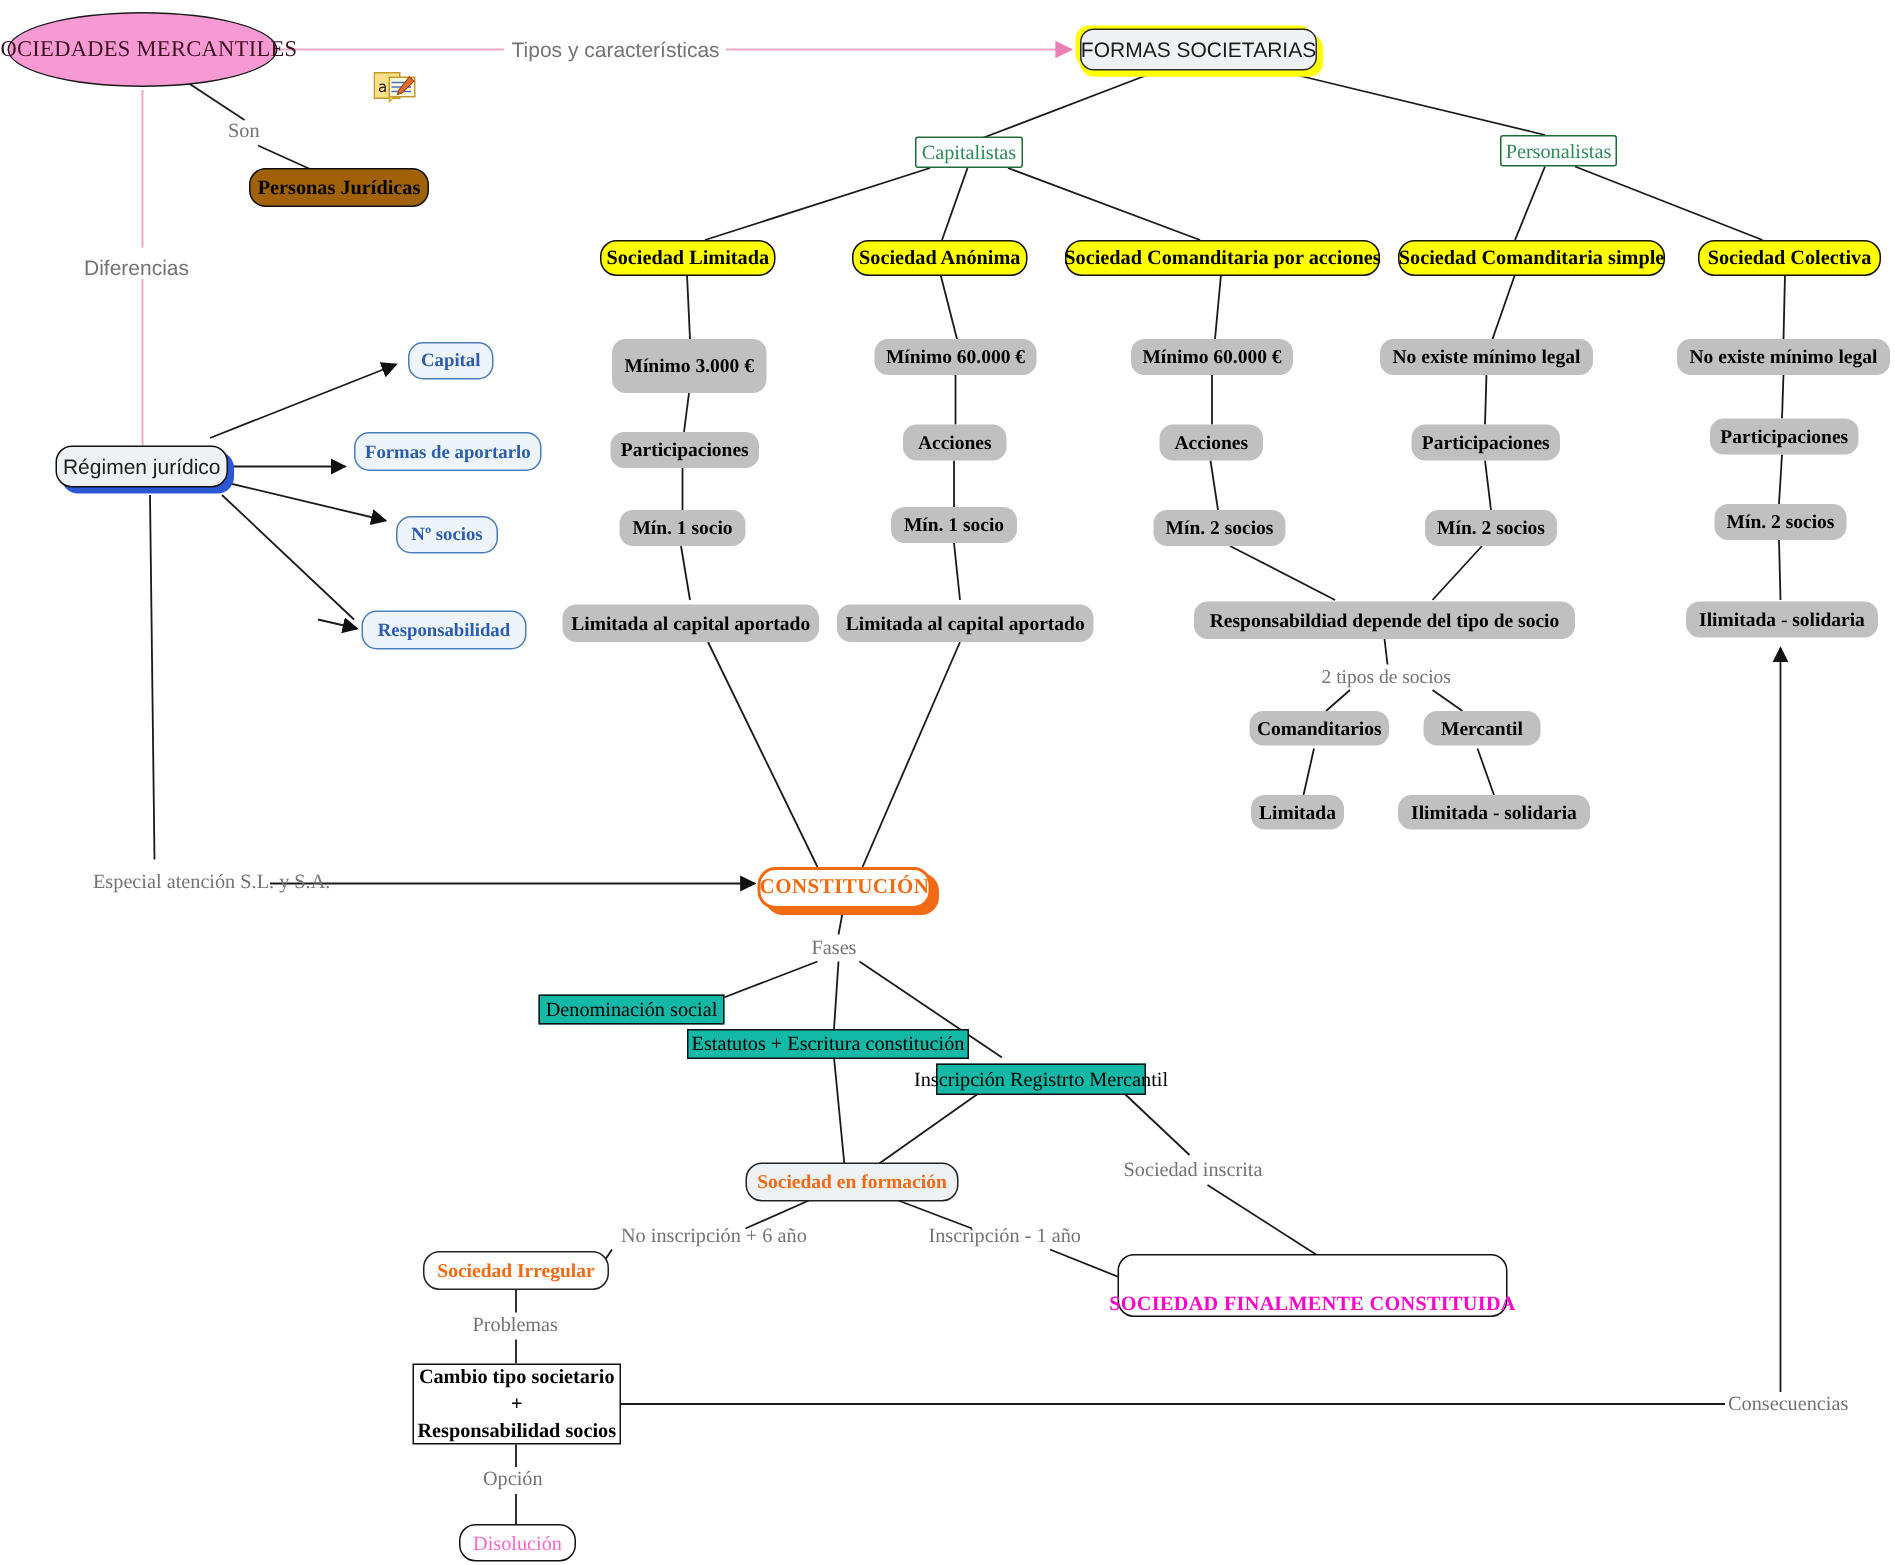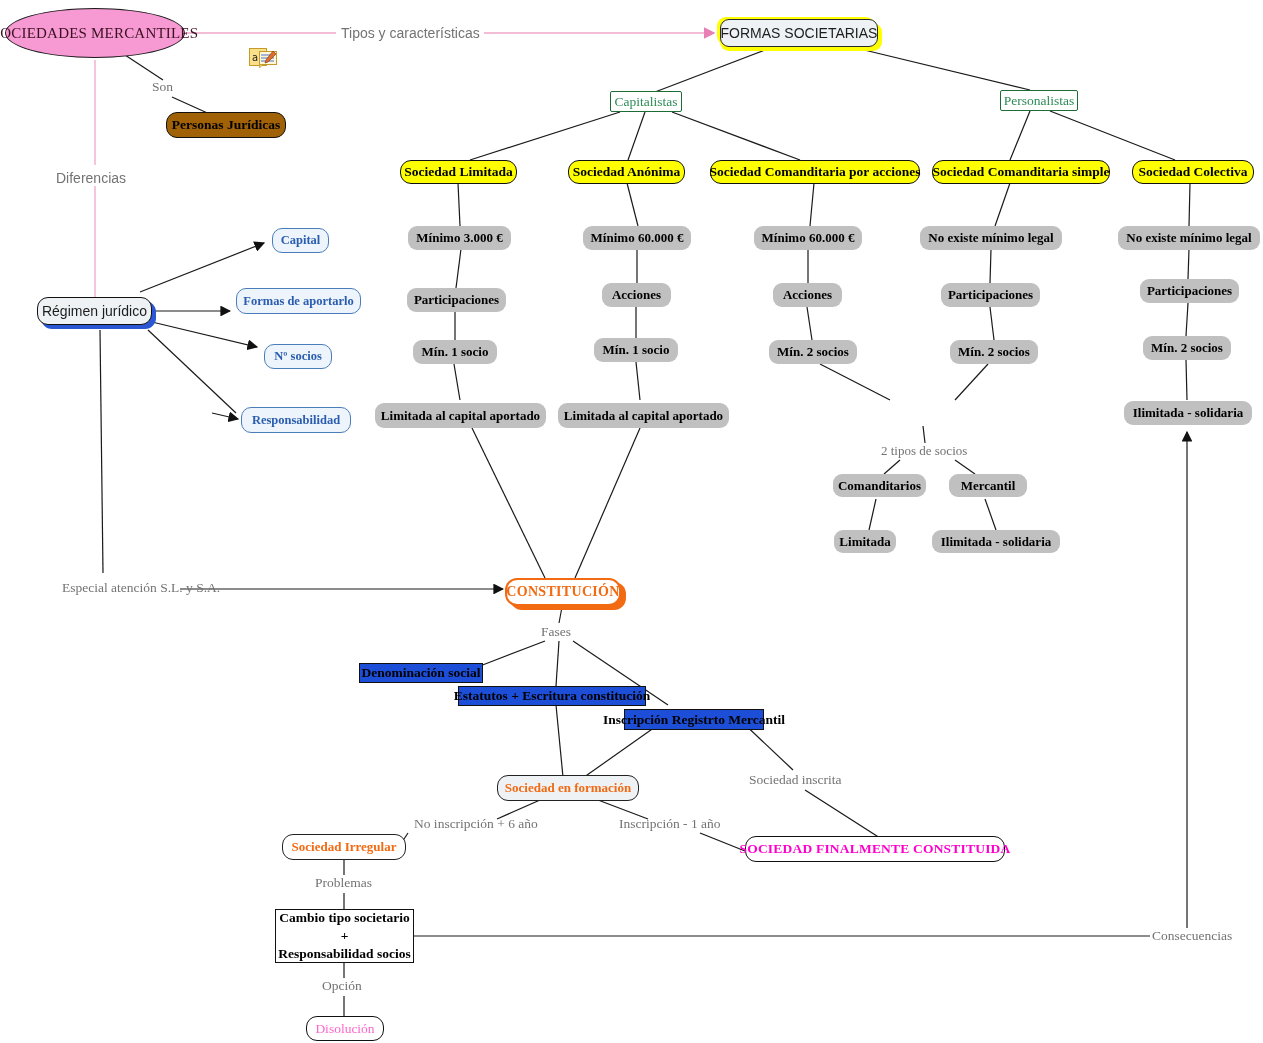--- a/index.html
+++ b/index.html
@@ -65,22 +65,22 @@
 
   
   .n-const{
     background:#ffffff;border:2px solid #f26a12;border-radius:12px;
     color:#f26a12;font-weight:bold;font-size:14px;letter-spacing:.3px;
     box-shadow:5px 4px 0 0 #f26a12;
   }
 
   
   .n-teal{
-    background:#1d4ed8;border:1.3px solid #111;border-radius:0;
-    font-weight:bold;font-size:13.5px;color:#000;text-align:center;
+    background:#14b8a6;border:1.3px solid #111;border-radius:0;
+    font-weight:normal;font-size:13.5px;color:#000;text-align:center;
   }
 
   
   .n-orangetext{
     background:#eef2f5;border:1.5px solid #222;border-radius:11px;
     color:#f26a12;font-weight:bold;font-size:13px;
   }
   .n-orangetext.plainwhite{background:#ffffff;}
 
   
@@ -291,21 +291,21 @@
   </div>
 
   <div class="node n-yellow" style="left:932px;top:160px;width:178px;height:24px;">
     <span>Sociedad Comanditaria simple</span>
   </div>
 
   <div class="node n-yellow" style="left:1132px;top:160px;width:122px;height:24px;">
     <span>Sociedad Colectiva</span>
   </div>
 
-  <div class="node n-gray" style="left:408px;top:226px;width:103px;height:24px;">
+  <div class="node n-gray" style="left:408px;top:226px;width:103px;height:36px;">
     <span>Mínimo 3.000 €</span>
   </div>
   <div class="node n-gray" style="left:407px;top:288px;width:99px;height:24px;">
     <span>Participaciones</span>
   </div>
   <div class="node n-gray" style="left:413px;top:340px;width:84px;height:24px;">
     <span>Mín. 1 socio</span>
   </div>
   <div class="node n-gray" style="left:375px;top:403px;width:171px;height:25px;">
     <span>Limitada al capital aportado</span>
@@ -337,20 +337,23 @@
   <div class="node n-gray" style="left:920px;top:226px;width:142px;height:24px;">
     <span>No existe mínimo legal</span>
   </div>
   <div class="node n-gray" style="left:941px;top:283px;width:99px;height:24px;">
     <span>Participaciones</span>
   </div>
   <div class="node n-gray" style="left:950px;top:340px;width:88px;height:24px;">
     <span>Mín. 2 socios</span>
   </div>
 
+  <div class="node n-gray" style="left:796px;top:401px;width:254px;height:25px;">
+    <span>Responsabildiad depende del tipo de socio</span>
+  </div>
 
   <div class="elabel" style="left:881px;top:443px;font-size:13px;"><span>2 tipos de socios</span></div>
 
   <div class="node n-gray" style="left:833px;top:474px;width:93px;height:23px;">
     <span>Comanditarios</span>
   </div>
   <div class="node n-gray" style="left:949px;top:474px;width:78px;height:23px;">
     <span>Mercantil</span>
   </div>
   <div class="node n-gray" style="left:834px;top:530px;width:62px;height:23px;">
@@ -396,21 +399,21 @@
   </div>
 
   <div class="elabel" style="left:414px;top:816px;"><span>No inscripción + 6 año</span></div>
   <div class="elabel" style="left:619px;top:816px;"><span>Inscripción - 1 año</span></div>
   <div class="elabel" style="left:749px;top:772px;"><span>Sociedad inscrita</span></div>
 
   <div class="node n-orangetext plainwhite" style="left:282px;top:834px;width:124px;height:26px;">
     <span>Sociedad Irregular</span>
   </div>
 
-  <div class="node n-magenta" style="left:745px;top:836px;width:260px;height:26px;">
+  <div class="node n-magenta" style="left:745px;top:836px;width:260px;height:42px;align-items:flex-end;">
     <span>SOCIEDAD FINALMENTE CONSTITUIDA</span>
   </div>
 
   <div class="elabel" style="left:315px;top:875px;"><span>Problemas</span></div>
 
   <div class="node n-rect" style="left:275px;top:909px;width:139px;height:54px;">
     <span>Cambio tipo societario</span>
     <span>+</span>
     <span>Responsabilidad socios</span>
   </div>

